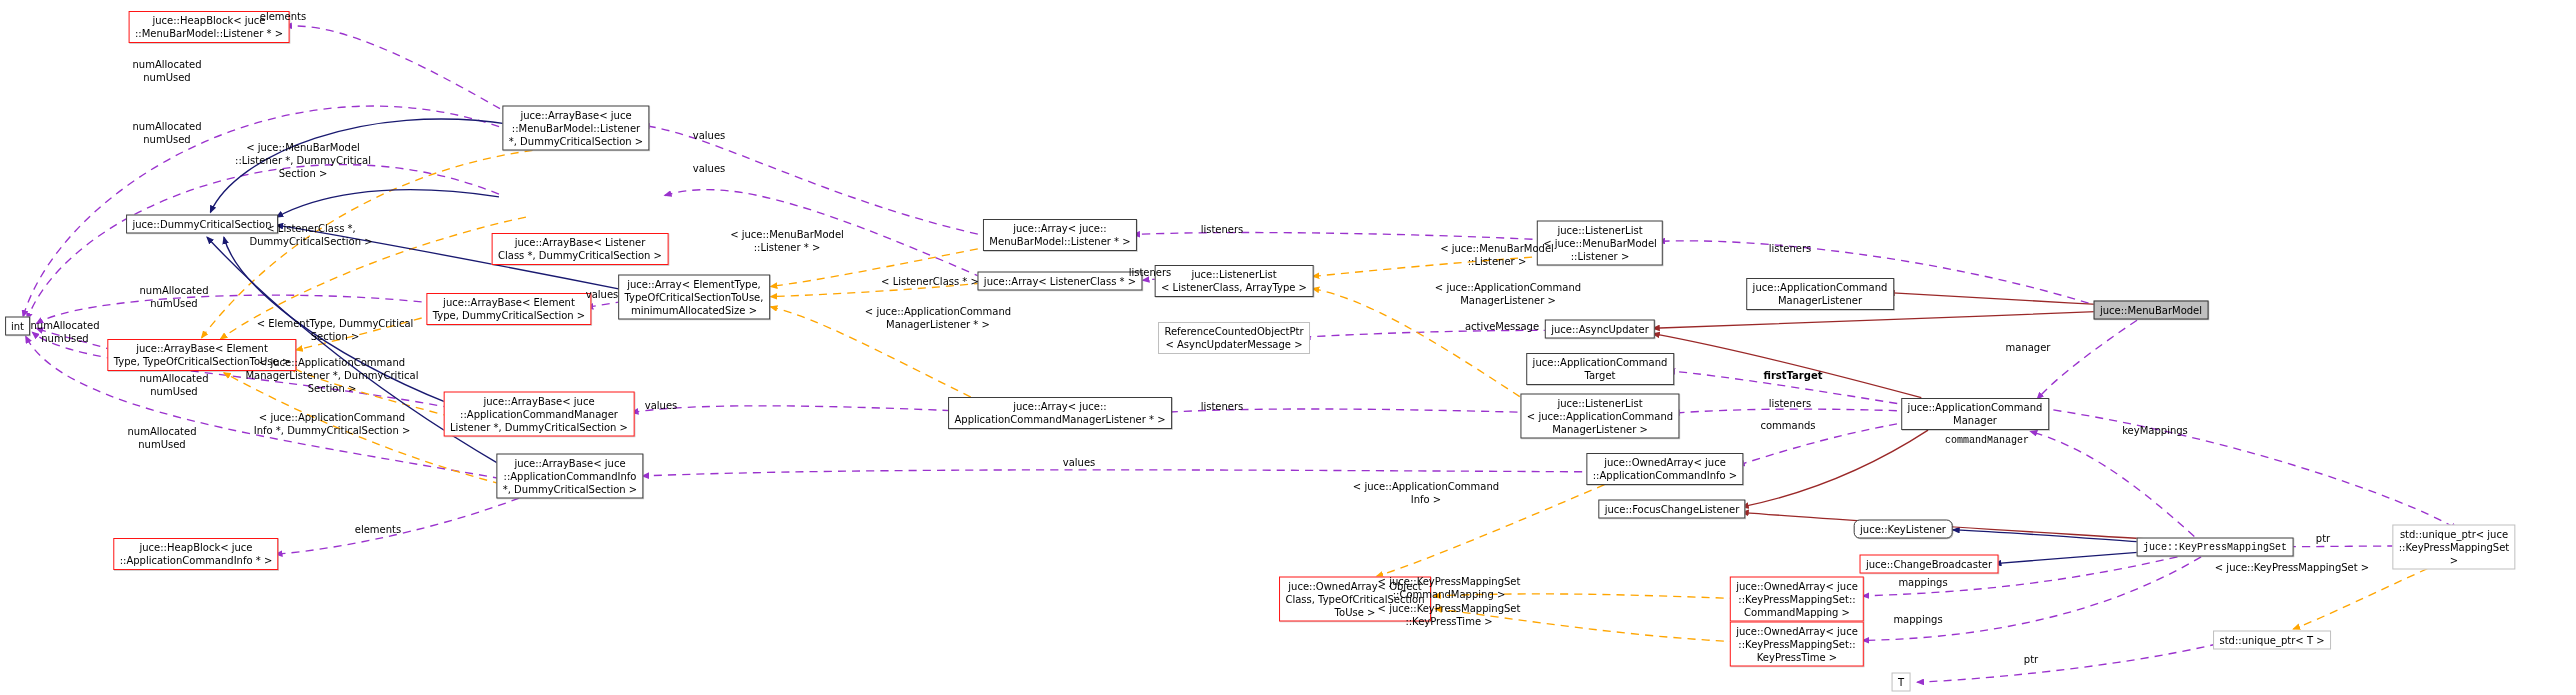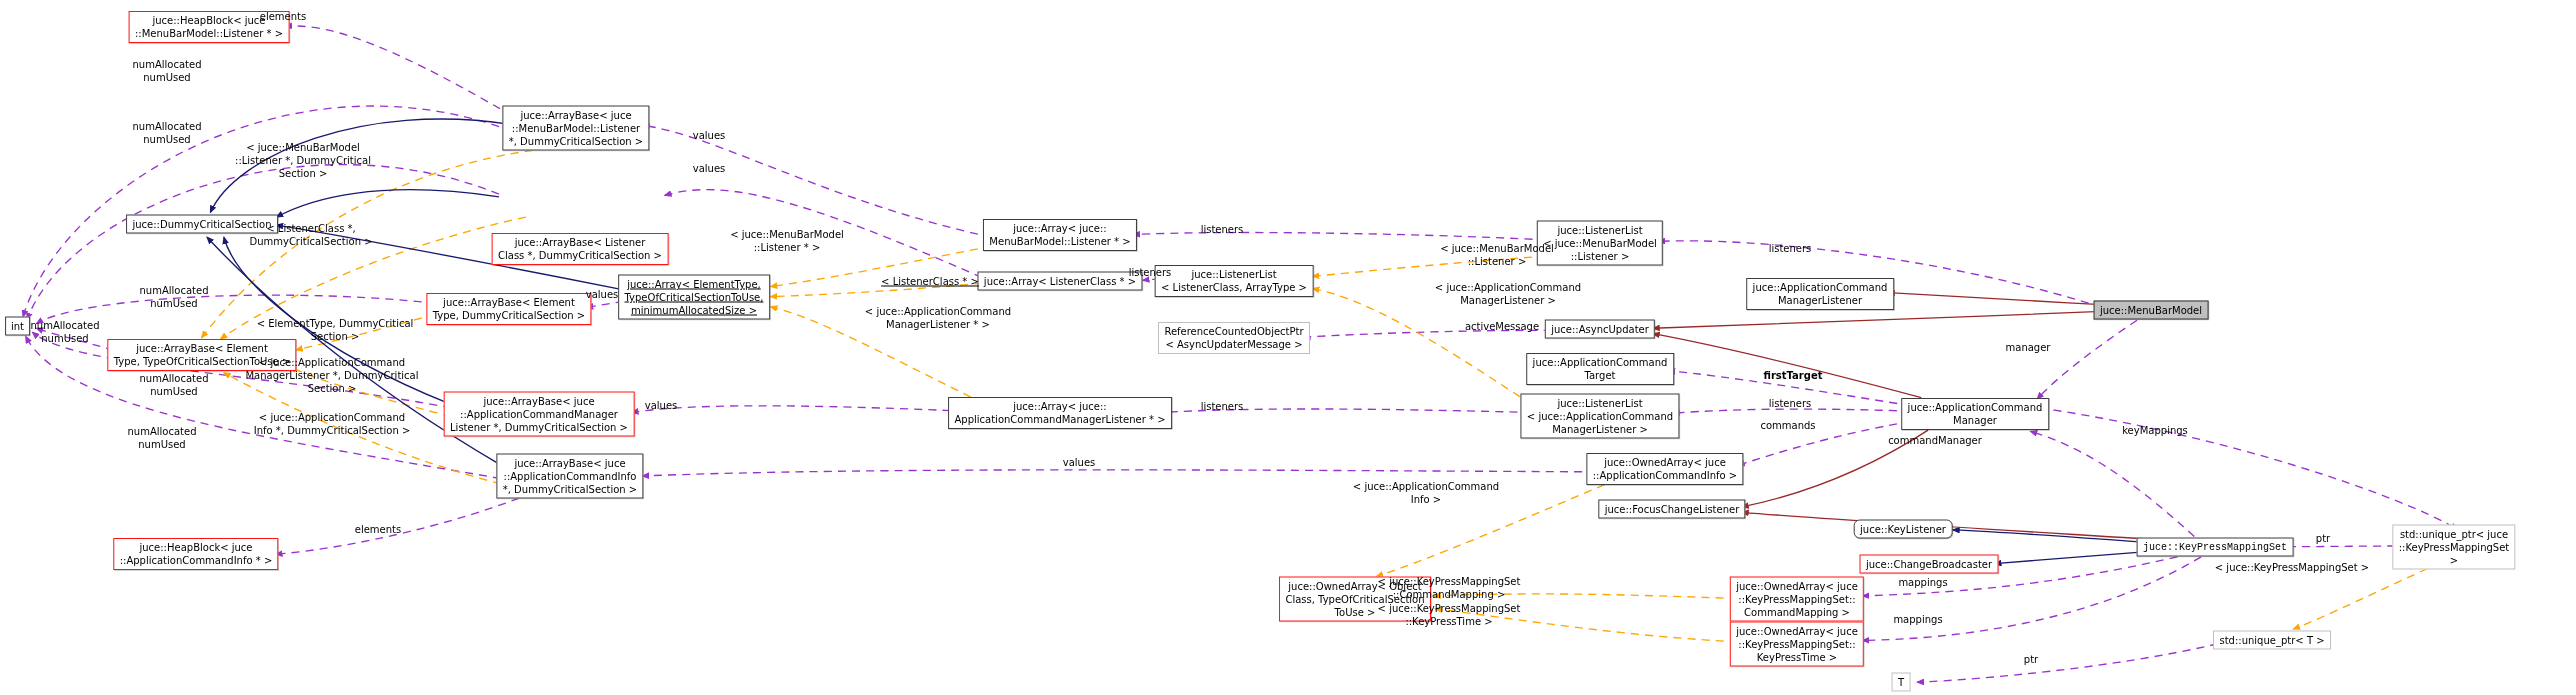--- a/index.html
+++ b/index.html
@@ -117,21 +117,21 @@
 <div class="node red" style="left:580px;top:201px;margin-top:48px;">juce::ArrayBase&lt; Listener
 Class *, DummyCriticalSection &gt;</div>
 <div class="node red" style="left:509px;top:309px;">juce::ArrayBase&lt; Element
 Type, DummyCriticalSection &gt;</div>
 <div class="node red" style="left:539px;top:414px;">juce::ArrayBase&lt; juce
 ::ApplicationCommandManager
 Listener *, DummyCriticalSection &gt;</div>
 <div class="node" style="left:570px;top:476px;">juce::ArrayBase&lt; juce
 ::ApplicationCommandInfo
  *, DummyCriticalSection &gt;</div>
-<div class="node" style="left:694px;top:297px;text-decoration:underline;">juce::Array&lt; ElementType,
+<div class="node" style="left:694px;top:297px;">juce::Array&lt; ElementType,
 TypeOfCriticalSectionToUse,
 minimumAllocatedSize &gt;</div>
 <div class="node" style="left:1060px;top:235px;">juce::Array&lt; juce::
 MenuBarModel::Listener * &gt;</div>
 <div class="node" style="left:1060px;top:281px;">juce::Array&lt; ListenerClass * &gt;</div>
 <div class="node" style="left:1060px;top:413px;">juce::Array&lt; juce::
 ApplicationCommandManagerListener * &gt;</div>
 <div class="node" style="left:1234px;top:281px;">juce::ListenerList
 &lt; ListenerClass, ArrayType &gt;</div>
 <div class="node gray" style="left:1234px;top:338px;">ReferenceCountedObjectPtr
@@ -191,41 +191,41 @@
 <div class="elabel" style="left:1222px;top:229px;">listeners</div>
 <div class="elabel" style="left:1150px;top:272px;">listeners</div>
 <div class="elabel" style="left:1222px;top:406px;">listeners</div>
 <div class="elabel" style="left:1790px;top:248px;">listeners</div>
 <div class="elabel" style="left:1790px;top:403px;">listeners</div>
 <div class="elabel" style="left:1502px;top:326px;">activeMessage</div>
 <div class="elabel" style="left:1793px;top:375px;font-weight:bold;">firstTarget</div>
 <div class="elabel" style="left:1788px;top:425px;">commands</div>
 <div class="elabel" style="left:2028px;top:347px;">manager</div>
 <div class="elabel" style="left:2155px;top:430px;">keyMappings</div>
-<div class="elabel" style="left:1935px;top:440px;">commandManager</div>
+<div class="elabel" style="left:1987px;top:440px;font-family:Liberation Mono, monospace;">commandManager</div>
 <div class="elabel" style="left:1923px;top:582px;">mappings</div>
 <div class="elabel" style="left:1918px;top:619px;">mappings</div>
 <div class="elabel" style="left:2323px;top:538px;">ptr</div>
 <div class="elabel" style="left:2031px;top:659px;">ptr</div>
 <div class="elabel" style="left:378px;top:529px;">elements</div>
 <div class="elabel" style="left:303px;top:160px;">&lt; juce::MenuBarModel
 ::Listener *, DummyCritical
 Section &gt;</div>
 <div class="elabel" style="left:311px;top:235px;">&lt; ListenerClass *,
 DummyCriticalSection &gt;</div>
 <div class="elabel" style="left:335px;top:330px;">&lt; ElementType, DummyCritical
 Section &gt;</div>
 <div class="elabel" style="left:332px;top:375px;">&lt; juce::ApplicationCommand
 ManagerListener *, DummyCritical
 Section &gt;</div>
 <div class="elabel" style="left:332px;top:424px;">&lt; juce::ApplicationCommand
 Info *, DummyCriticalSection &gt;</div>
 <div class="elabel" style="left:787px;top:241px;">&lt; juce::MenuBarModel
 ::Listener * &gt;</div>
-<div class="elabel" style="left:930px;top:281px;text-decoration:underline;">&lt; ListenerClass * &gt;</div>
+<div class="elabel" style="left:930px;top:281px;">&lt; ListenerClass * &gt;</div>
 <div class="elabel" style="left:938px;top:318px;">&lt; juce::ApplicationCommand
 ManagerListener * &gt;</div>
 <div class="elabel" style="left:1497px;top:255px;">&lt; juce::MenuBarModel
 ::Listener &gt;</div>
 <div class="elabel" style="left:1508px;top:294px;">&lt; juce::ApplicationCommand
 ManagerListener &gt;</div>
 <div class="elabel" style="left:1426px;top:493px;">&lt; juce::ApplicationCommand
 Info &gt;</div>
 <div class="elabel" style="left:1449px;top:588px;">&lt; juce::KeyPressMappingSet
 ::CommandMapping &gt;</div>

